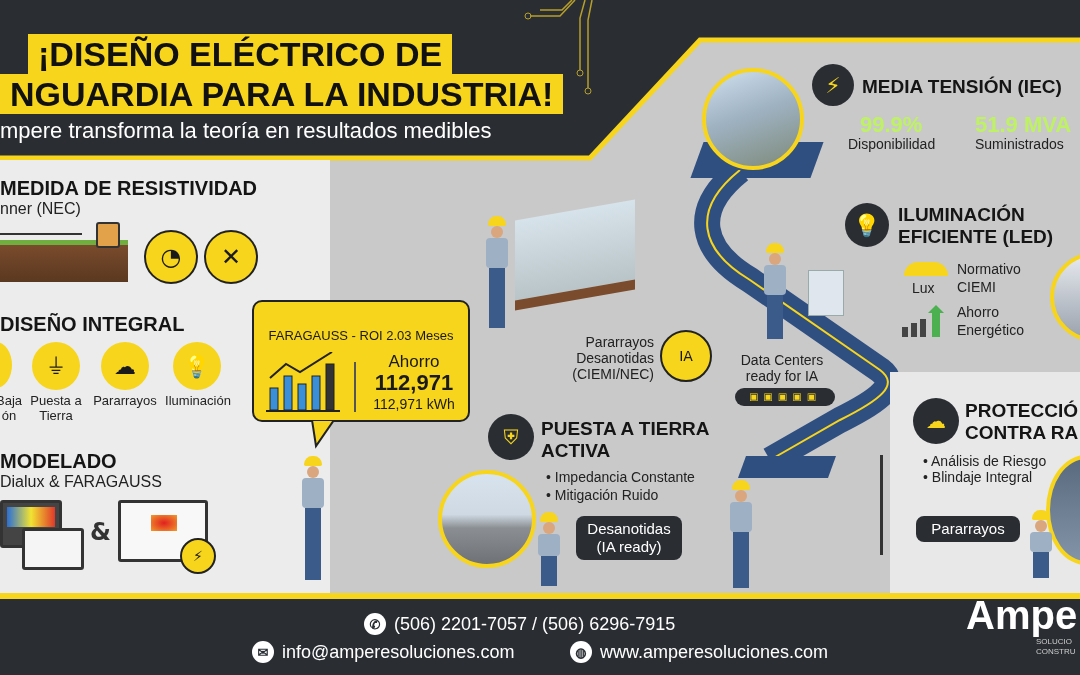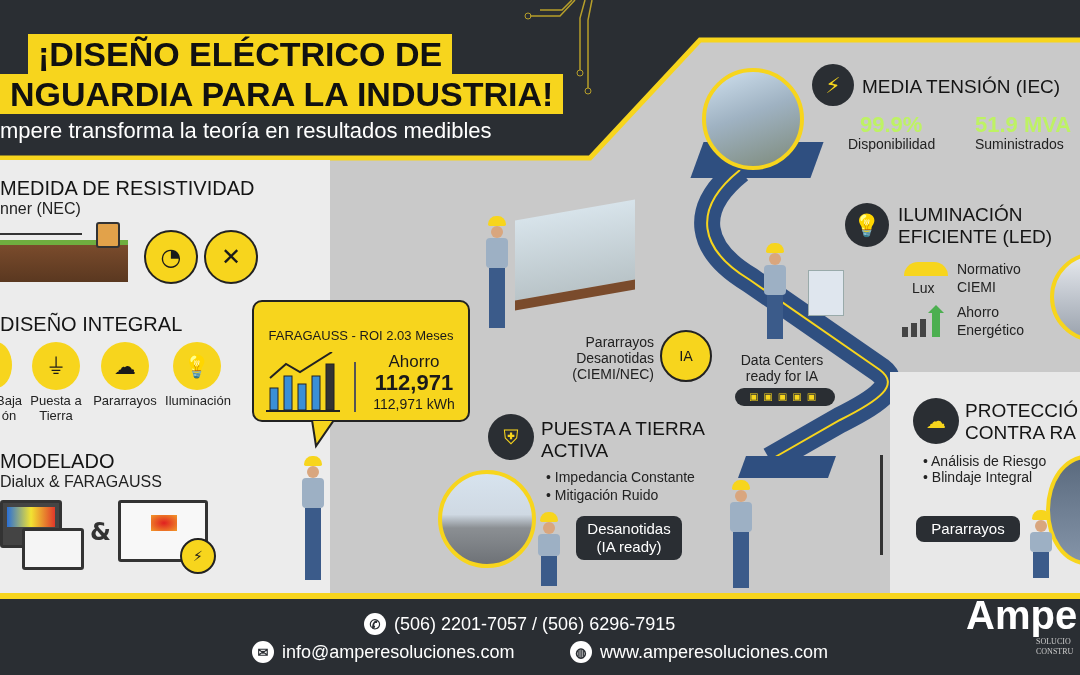--- a/index.html
+++ b/index.html
@@ -8,21 +8,21 @@
 
 #header{left:0;top:0;width:1080px;height:160px;background:#2a2e33}
 .title-line{position:absolute;background:#f7d51d;color:#111;font-family:"Liberation Sans",sans-serif;font-weight:bold;font-size:34px;line-height:40px;padding:0 10px;white-space:nowrap}
 #subtitle{left:0;top:118px;color:#fff;font-family:"Liberation Sans",sans-serif;font-size:22px;white-space:nowrap}
 
 #left-panel{left:0;top:160px;width:330px;height:437px;background:#ececec}
 #center-panel{left:320px;top:40px;width:760px;height:557px;background:#c9c9c9;clip-path:polygon(380px 0,760px 0,760px 557px,0 557px,0 118px,270px 118px)}
 #right-lower{left:890px;top:372px;width:190px;height:225px;background:#e8e8e8}
 #footer-band{left:0;top:593px;width:1080px;height:6px;background:#f7d51d}
 #footer{left:0;top:599px;width:1080px;height:76px;background:#2a2e33}
-.h-sec{font-family:"Liberation Sans",sans-serif;font-weight:normal;font-size:20px;color:#151515;white-space:nowrap}
+.h-sec{font-family:"Liberation Sans",sans-serif;font-weight:bold;font-size:20px;color:#151515;white-space:nowrap}
 .sub{font-family:"Liberation Sans",sans-serif;font-size:16px;color:#222;white-space:nowrap}
 .ycirc{position:absolute;border-radius:50%;background:#f7d51d;border:2px solid #222;display:flex;align-items:center;justify-content:center}
 .dcirc{position:absolute;border-radius:50%;background:#2a2e33;display:flex;align-items:center;justify-content:center}
 .lbl{position:absolute;font-family:"Liberation Sans",sans-serif;font-size:13px;color:#222;text-align:center;line-height:15px}
 .callout{left:252px;top:300px;width:218px;height:122px;background:#f7d51d;border:2px solid #222;border-radius:10px}
 .photo{position:absolute;border-radius:50%;border:4px solid #f7d51d;background:linear-gradient(160deg,#cfe0ee 0%,#9fb2c2 45%,#7d8a7a 100%)}
 .worker{position:absolute;width:22px}
 .worker .hat{width:18px;height:10px;background:#f7d51d;border-radius:9px 9px 2px 2px;margin:0 auto}
 .worker .head{width:12px;height:12px;background:#d9a67e;border-radius:50%;margin:0 auto}
 .worker .torso{width:22px;height:30px;background:#9db0c4;border-radius:4px}
@@ -241,17 +241,17 @@
   </div>
   <div class="contact" style="left:252px;top:42px">
     <span class="cicon">✉</span>
     <span>info@amperesoluciones.com</span>
   </div>
   <div class="contact" style="left:570px;top:42px">
     <span class="cicon">◍</span>
     <span>www.amperesoluciones.com</span>
   </div>
   <div class="abs" style="left:966px;top:-6px;color:#fff;font-family:'Liberation Sans',sans-serif;font-weight:bold;font-size:40px">Ampe</div>
-  <div class="abs" style="left:1036px;top:38px;color:#ccc;font-family:Liberation Serif, serif;font-size:8px;line-height:10px">
+  <div class="abs" style="left:1036px;top:38px;color:#ccc;font-family:Liberation Sans, sans-serif;font-size:8px;line-height:10px">
     <div>SOLUCIO</div>
     <div>CONSTRU</div>
   </div>
 </div>
 
 </body></html>

